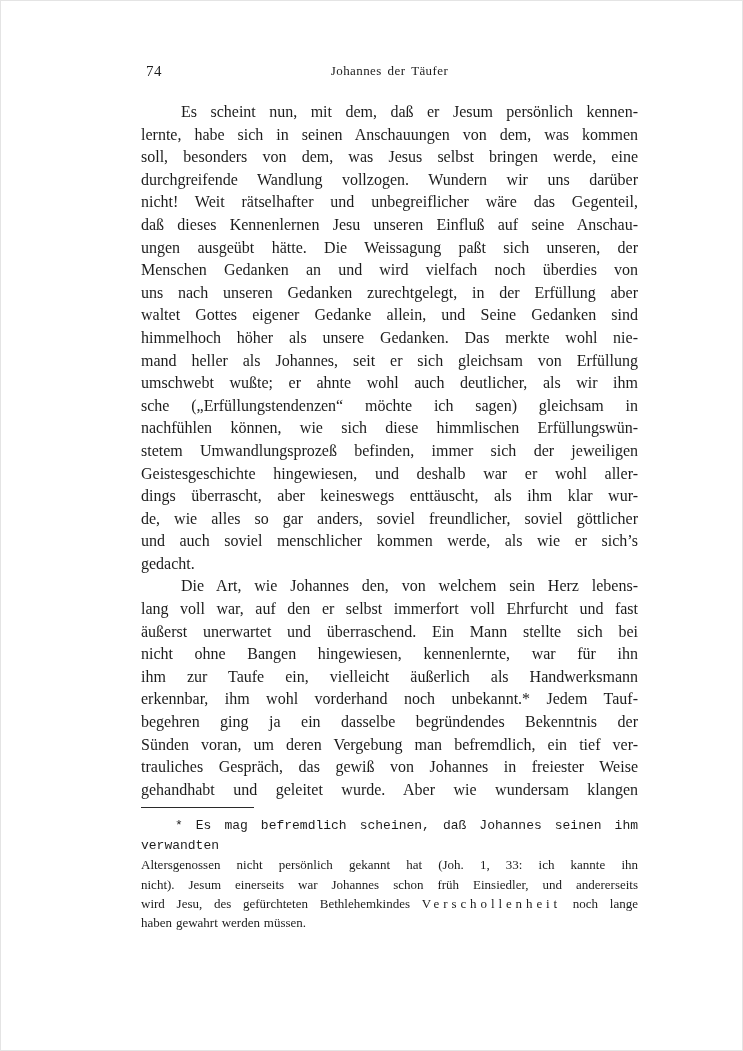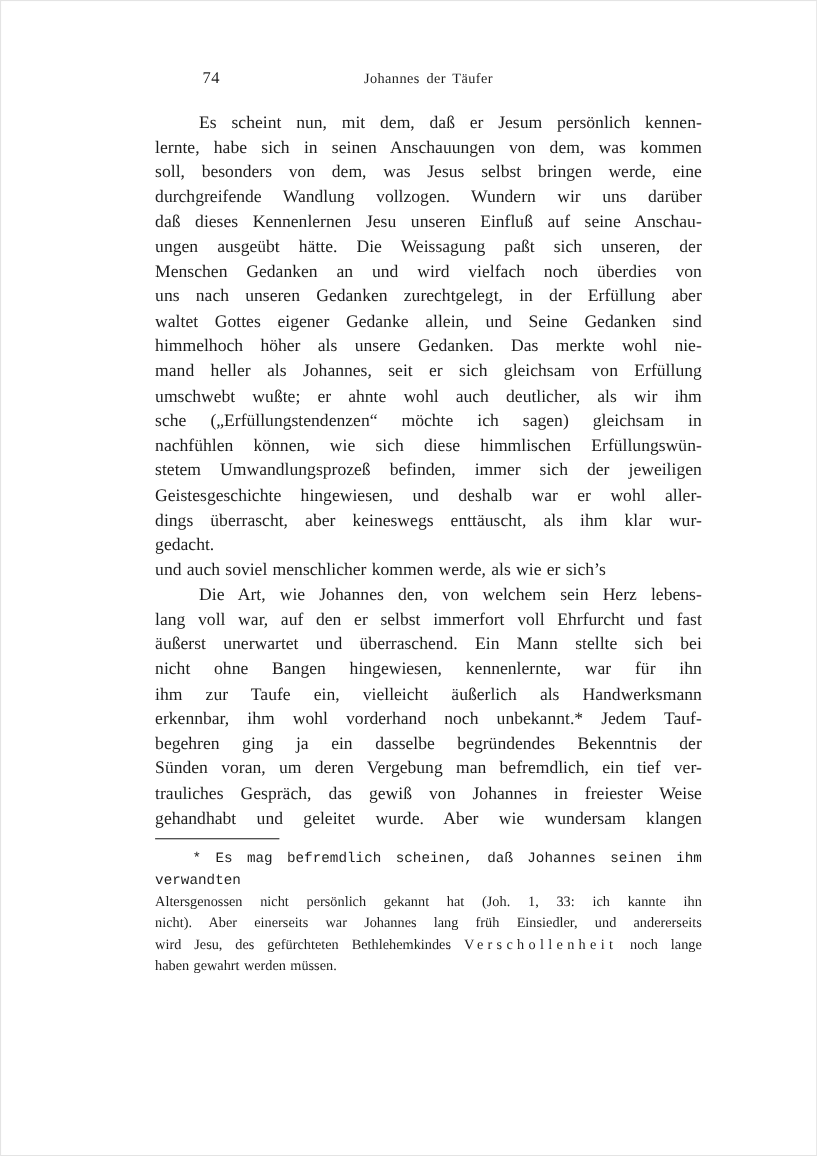--- a/index.html
+++ b/index.html
@@ -26,21 +26,20 @@
     position: relative;
     height: 20px;
     margin-bottom: 18px;
     font-size: 16px;
   }
   .page-number {
     position: absolute;
     left: 5px; top: 0;
     font-size: 15px;
     letter-spacing: 0.04em;
-    margin-left: 38px;
   }
   .running-title {
     display: block;
     text-align: center;
     font-size: 13px;
     letter-spacing: 0.03em;
     word-spacing: 0.18em;
   }
   .main-text { font-size: 16px; }
   .para .line {
@@ -80,53 +79,55 @@
       <span class="page-number">74</span>
       <span class="running-title">Johannes der Täufer</span>
     </div>
 
     <div class="main-text">
       <div class="para">
           <div class="line">Es scheint nun, mit dem, daß er Jesum persönlich kennen-</div>
           <div class="line">lernte, habe sich in seinen Anschauungen von dem, was kommen</div>
           <div class="line">soll, besonders von dem, was Jesus selbst bringen werde, eine</div>
           <div class="line">durchgreifende Wandlung vollzogen. Wundern wir uns darüber</div>
+          <div class="line">nicht! Weit rätselhafter und unbegreiflicher wäre das Gegenteil,</div>
           <div class="line">daß dieses Kennenlernen Jesu unseren Einfluß auf seine Anschau-</div>
           <div class="line">ungen ausgeübt hätte. Die Weissagung paßt sich unseren, der</div>
           <div class="line">Menschen Gedanken an und wird vielfach noch überdies von</div>
           <div class="line">uns nach unseren Gedanken zurechtgelegt, in der Erfüllung aber</div>
           <div class="line">waltet Gottes eigener Gedanke allein, und Seine Gedanken sind</div>
           <div class="line">himmelhoch höher als unsere Gedanken. Das merkte wohl nie-</div>
           <div class="line">mand heller als Johannes, seit er sich gleichsam von Erfüllung</div>
           <div class="line">umschwebt wußte; er ahnte wohl auch deutlicher, als wir ihm</div>
           <div class="line">sche („Erfüllungstendenzen“ möchte ich sagen) gleichsam in</div>
           <div class="line">nachfühlen können, wie sich diese himmlischen Erfüllungswün-</div>
           <div class="line">stetem Umwandlungsprozeß befinden, immer sich der jeweiligen</div>
           <div class="line">Geistesgeschichte hingewiesen, und deshalb war er wohl aller-</div>
           <div class="line">dings überrascht, aber keineswegs enttäuscht, als ihm klar wur-</div>
+          <div class="line">de, wie alles so gar anders, soviel freundlicher, soviel göttlicher</div>
+          <div class="line">und auch soviel menschlicher kommen werde, als wie er sich’s</div>
           <div class="line">gedacht.</div>
-          <div class="line">und auch soviel menschlicher kommen werde, als wie er sich’s</div>
         </div>
       <div class="para continues">
           <div class="line">Die Art, wie Johannes den, von welchem sein Herz lebens-</div>
           <div class="line">lang voll war, auf den er selbst immerfort voll Ehrfurcht und fast</div>
           <div class="line">äußerst unerwartet und überraschend. Ein Mann stellte sich bei</div>
           <div class="line">nicht ohne Bangen hingewiesen, kennenlernte, war für ihn</div>
           <div class="line">ihm zur Taufe ein, vielleicht äußerlich als Handwerksmann</div>
           <div class="line">erkennbar, ihm wohl vorderhand noch unbekannt.* Jedem Tauf-</div>
           <div class="line">begehren ging ja ein dasselbe begründendes Bekenntnis der</div>
           <div class="line">Sünden voran, um deren Vergebung man befremdlich, ein tief ver-</div>
           <div class="line">trauliches Gespräch, das gewiß von Johannes in freiester Weise</div>
           <div class="line">gehandhabt und geleitet wurde. Aber wie wundersam klangen</div>
         </div>
     </div>
 
     <div class="footnote">
       <div class="footnote-rule"></div>
       <div class="fn-line fn-first">* Es mag befremdlich scheinen, daß Johannes seinen ihm verwandten</div>
       <div class="fn-line">Altersgenossen nicht persönlich gekannt hat (Joh. 1, 33: ich kannte ihn</div>
-      <div class="fn-line">nicht). Aber einerseits war Johannes lang früh Einsiedler, und andererseits</div>
+      <div class="fn-line">nicht). Jesum einerseits war Johannes schon früh Einsiedler, und andererseits</div>
       <div class="fn-line"><span>wird Jesu, des gefürchteten Bethlehemkindes </span><span class="sperr">Verschollenheit</span><span> noch lange</span></div>
       <div class="fn-line fn-last">haben gewahrt werden müssen.</div>
     </div>
 
   </div>
 </div>
 
 </body></html>

